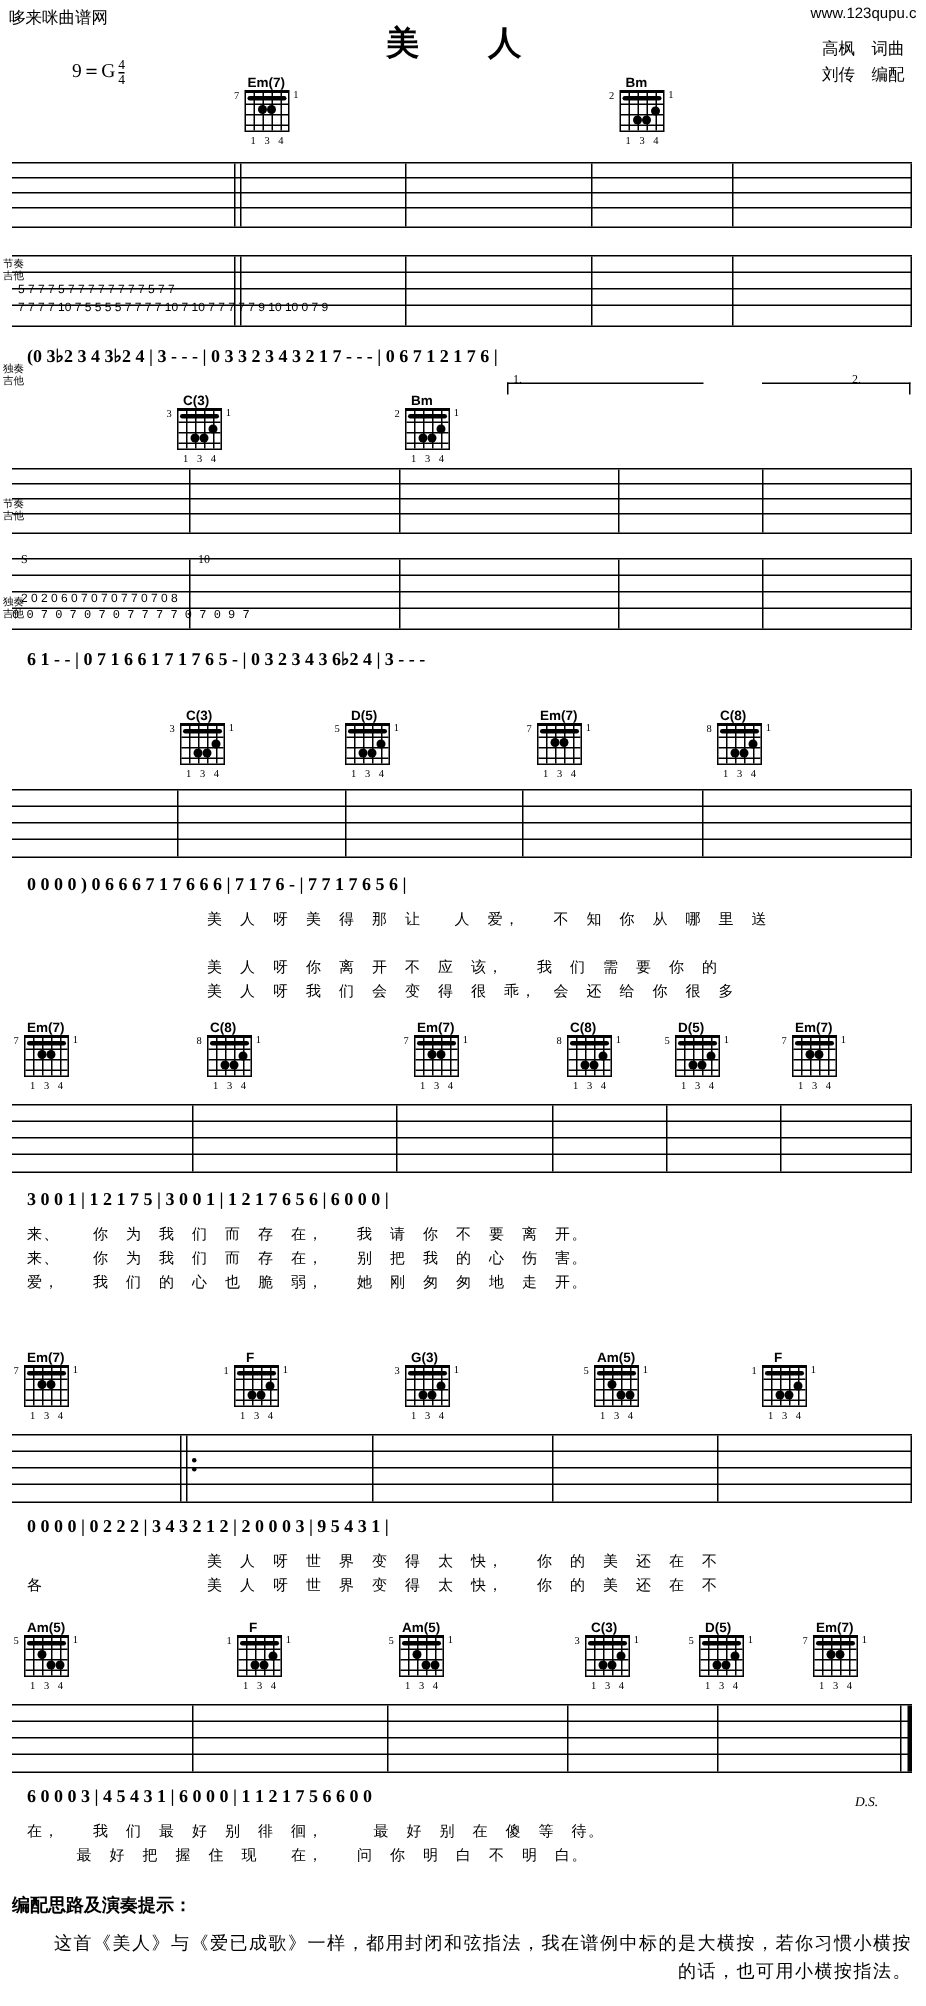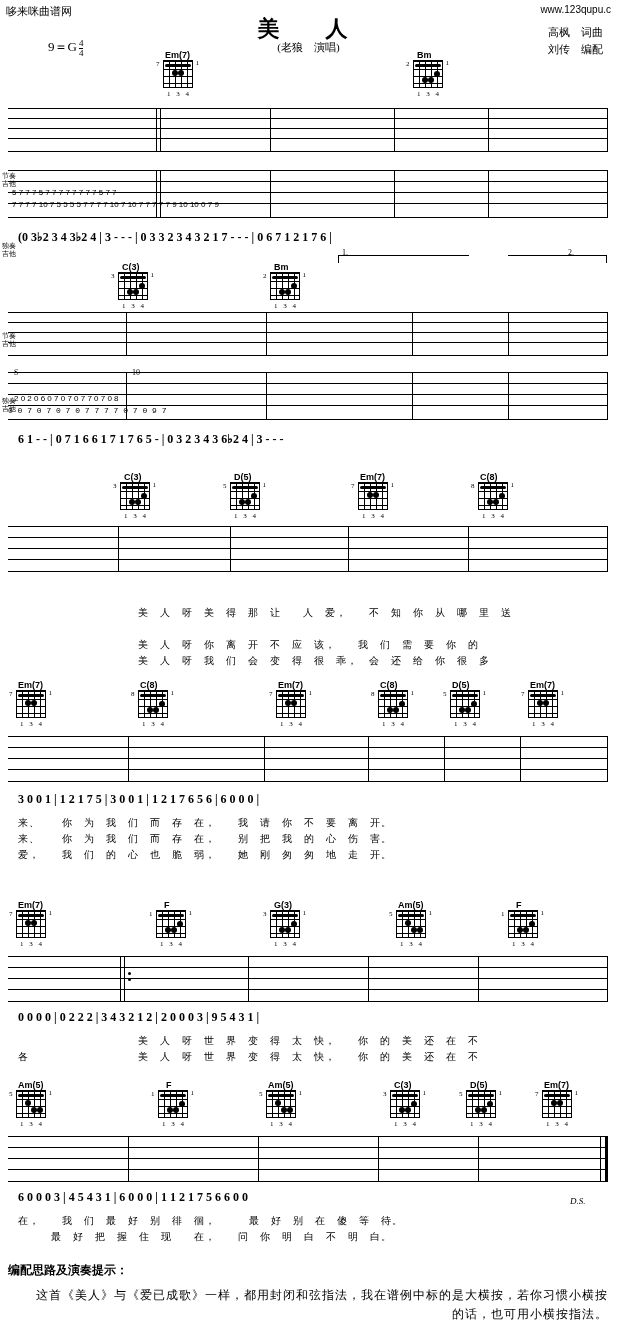--- a/index.html
+++ b/index.html
@@ -48,21 +48,20 @@
   .small{font-size:8px;}
 </style>
 </head>
 <body>
 
 <div class="sheet">
 
   <div class="abs site-tag">哆来咪曲谱网</div>
   <div class="abs site-url">www.123qupu.c</div>
   <div class="abs title">美　人</div>
-  <div class="abs subtitle">(老狼　演唱)</div>
   <div class="abs key-sig">
     <span>9＝G</span><span class="frac"><span class="num">4</span><span>4</span></span>
   </div>
   <div class="abs credit credit1">高枫　词曲</div>
   <div class="abs credit credit2">刘传　编配</div>
 
   <div class="system" style="top:60px;height:205px">
 
     <div class="cd" style="left:155px;top:0">
       <div class="chordname" style="left:2px;top:-10px">Em(7)</div>
@@ -294,20 +293,21 @@
       <div class="staffline" style="top:10px"></div>
       <div class="staffline" style="top:21px"></div>
       <div class="staffline" style="top:32px"></div>
       <div class="barline" style="left:110px"></div>
       <div class="barline" style="left:222px"></div>
       <div class="barline" style="left:340px"></div>
       <div class="barline" style="left:460px"></div>
       <div class="barline" style="left:599px"></div>
     </div>
 
+    <div class="numline" style="left:10px;top:100px">0 0 0 0 ) 0 6 6 6 7 1 7 6 6 6 | 7 1 7 6 - | 7 7 1 7 6 5 6 |</div>
 
     <div class="lyricline" style="left:130px;top:124px">美　人　呀　美　得　那　让　　人　爱，　　不　知　你　从　哪　里　送</div>
     <div class="lyricline" style="left:130px;top:156px">美　人　呀　你　离　开　不　应　该，　　我　们　需　要　你　的</div>
     <div class="lyricline" style="left:130px;top:172px">美　人　呀　我　们　会　变　得　很　乖，　会　还　给　你　很　多</div>
   </div>
 
   <div class="system" style="top:690px;height:200px">
 
     <div class="cd" style="left:8px;top:0">
       <div class="chordname" style="left:2px;top:-10px">Em(7)</div>

